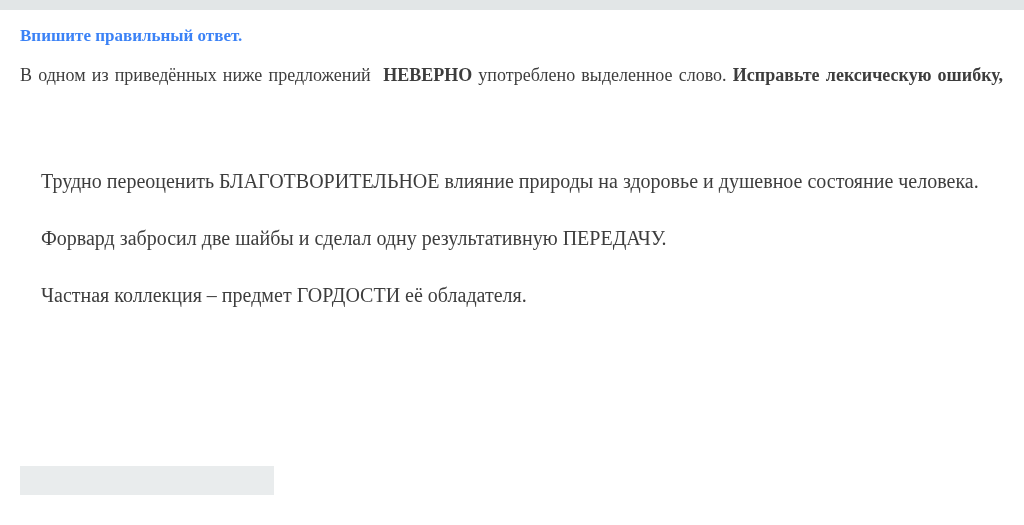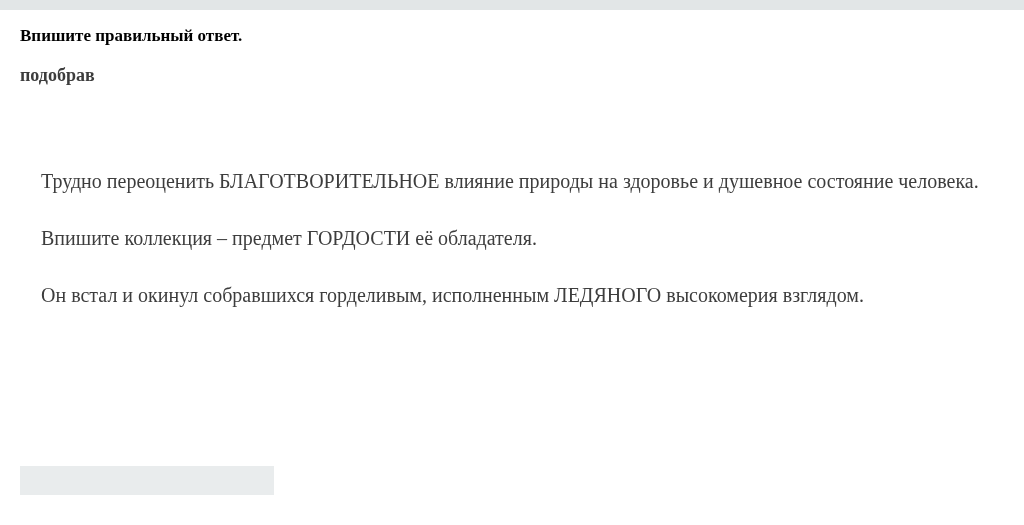--- a/index.html
+++ b/index.html
@@ -15,21 +15,21 @@
     top: 0; left: 0;
     width: 1024px; height: 10px;
     background: #e2e6e7;
   }
   .heading {
     position: absolute;
     left: 20px; top: 26px;
     font-size: 17px;
     font-weight: bold;
     line-height: 20px;
-    color: #000000;
+    color: #3b82f6;
   }
   .instruction {
     position: absolute;
     left: 20px; top: 61px;
     width: 983px;
     font-size: 18px;
     line-height: 28px;
     text-align: left;
   }
   .justify-line {
@@ -64,22 +64,22 @@
   }
 </style>
 </head>
 <body>
 
 <div class="topbar"></div>
 
 <div class="heading">Впишите правильный ответ.</div>
 
 <div class="instruction">
-  <div class="b">подобрав</div>
+  <div class="justify-line"><span>В одном из приведённых ниже предложений&nbsp; </span><span class="b">НЕВЕРНО</span><span> употреблено выделенное слово. </span><span class="b">Исправьте лексическую ошибку,</span></div>
 </div>
 
 <div class="sentences">
   <div class="sentence">Трудно переоценить БЛАГОТВОРИТЕЛЬНОЕ влияние природы на здоровье и душевное состояние человека.</div>
-  <div class="sentence">Впишите коллекция –  предмет ГОРДОСТИ её обладателя.</div>
-  <div class="sentence">Он встал и окинул собравшихся горделивым, исполненным ЛЕДЯНОГО высокомерия взглядом.</div>
+  <div class="sentence">Форвард забросил две шайбы и сделал одну результативную ПЕРЕДАЧУ.</div>
+  <div class="sentence">Частная коллекция –  предмет ГОРДОСТИ её обладателя.</div>
 </div>
 
 <input type="text" class="answer-input" placeholder="" style="">
 
 </body></html>

